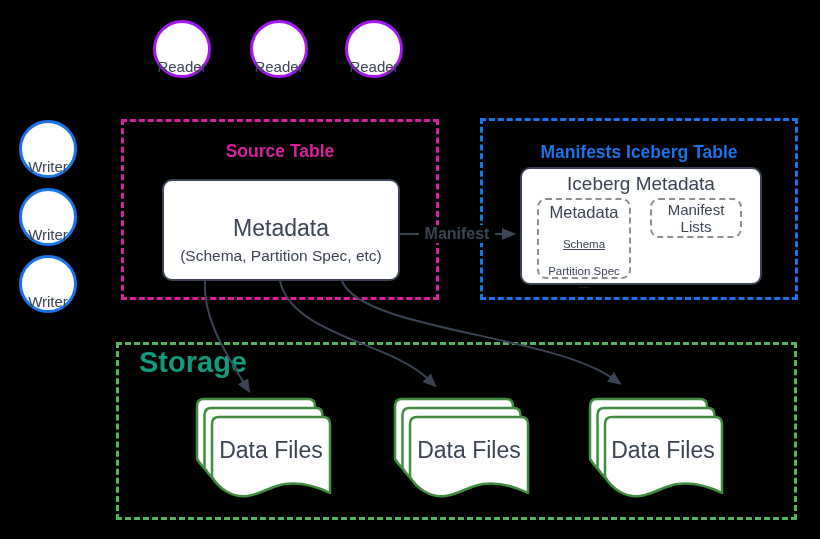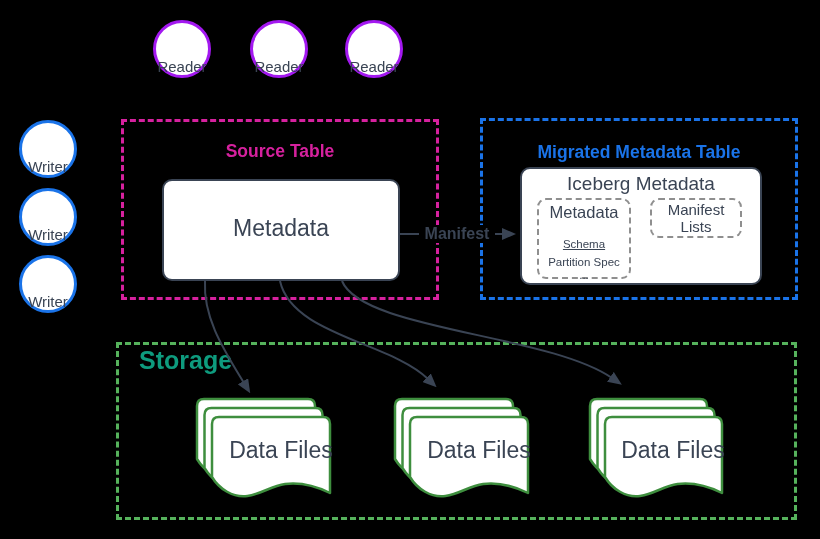--- a/index.html
+++ b/index.html
@@ -30,21 +30,21 @@
     position: absolute; left: 0; right: 0; text-align: center;
     font-weight: bold; font-size: 17.5px;
   }
   #source-box  { left: 121px; top: 119px; width: 318px; height: 181px; border: 3px dashed var(--magenta); }
   #source-box .box-title { top: 19px; color: var(--magenta); }
   #iceberg-box { left: 480px; top: 118px; width: 318px; height: 182px; border: 3px dashed var(--blue); }
   #iceberg-box .box-title { top: 21px; color: var(--blue); }
   #storage-box { left: 116px; top: 342px; width: 681px; height: 178px; border: 3px dashed var(--storage_green); }
   #storage-title {
     position: absolute; left: 20px; top: 1px;
-    font-weight: bold; font-size: 25px; color: var(--storage_teal);
+    font-weight: bold; font-size: 29px; color: var(--storage_teal);
   }
 
   .panel {
     position: absolute; box-sizing: border-box;
     background: #fff;
     border: 2px solid var(--dark);
     border-radius: 10px;
     color: var(--dark);
     z-index: 2;
   }
@@ -56,35 +56,35 @@
   #iceberg-panel .inner-title { text-align: center; margin-top: 4px; font-size: 19px; }
   .mini-dashed {
     position: absolute; box-sizing: border-box;
     border: 2px dashed var(--dash_gray);
     border-radius: 9px;
     text-align: center; color: var(--dark);
   }
   #ice-meta-mini { left: 15px; top: 29px; width: 94px; height: 81px; }
   #ice-meta-mini .t1 { margin-top: 3px; font-size: 16.5px; }
   #ice-meta-mini .t2 { margin-top: 16px; font-size: 11.5px; text-decoration: underline; }
-  #ice-meta-mini .t3 { margin-top: 6px; font-size: 11.5px; }
+  #ice-meta-mini .t3 { margin-top: 15px; font-size: 11.5px; }
   #ice-meta-mini .t4 { margin-top: 1px; font-size: 11.5px; }
   #manifest-lists-mini { left: 128px; top: 29px; width: 92px; height: 40px;
     display: flex; align-items: center; font-size: 15px; }
   #manifests-mini { left: 128px; top: 74px; width: 92px; height: 36px;
     display: flex; align-items: center; justify-content: center; font-size: 16.5px; }
 
   #overlay { position: absolute; left: 0; top: 0; z-index: 4; pointer-events: none; }
   .arrow { fill: none; stroke: var(--dark); stroke-width: 2; }
   .docsheet { fill: #fff; stroke: var(--file_green); stroke-width: 2.5; stroke-linejoin: round; }
 
   .flabel {
     position: absolute; z-index: 5;
     width: 118px; text-align: center;
-    font-size: 23px; color: var(--dark); margin-left: 10px;
+    font-size: 23px; color: var(--dark);
   }
   #convert-label {
     position: absolute; z-index: 5;
     left: 419px; top: 225px; width: 76px;
     text-align: center; font-weight: bold; font-size: 16px;
     color: var(--dark); background: var(--background, #000);
   }
 </style>
 </head>
 <body>
@@ -109,24 +109,25 @@
   </div>
   <div class="circle writer" style="left:19px; top:255px;">
     <span>Writer</span>
   </div>
 
   <div id="source-box" class="dashed-box">
     <div class="box-title">Source Table</div>
   </div>
   <div id="metadata-panel" class="panel">
     <div class="big">Metadata</div>
+    <div class="sub">(Schema, Partition Spec, etc)</div>
   </div>
 
   <div id="iceberg-box" class="dashed-box">
-    <div class="box-title">Migrated Metadata Table</div>
+    <div class="box-title">Manifests Iceberg Table</div>
   </div>
   <div id="iceberg-panel" class="panel">
     <div class="inner-title">Iceberg Metadata</div>
     <div id="ice-meta-mini" class="mini-dashed">
       <div class="t1">Metadata</div>
       <div class="t2">Schema</div>
       <div class="t3">Partition Spec</div>
       <div class="t4">...</div>
     </div>
     <div id="manifest-lists-mini" class="mini-dashed">

